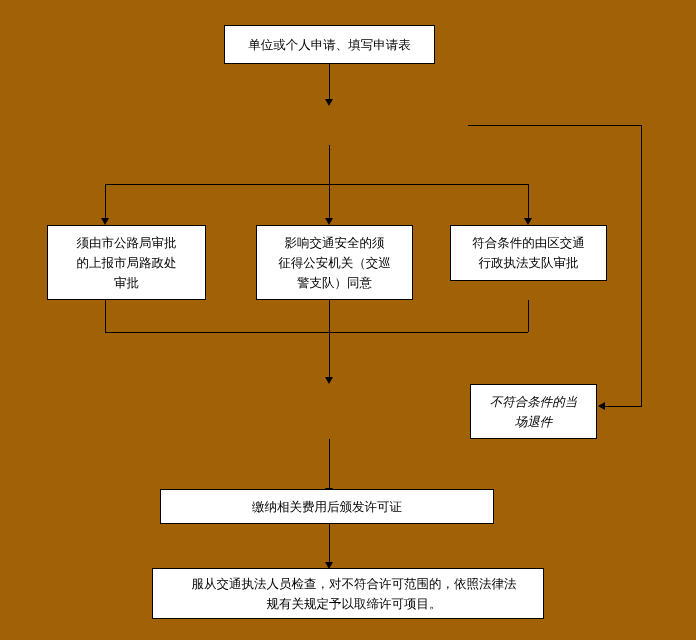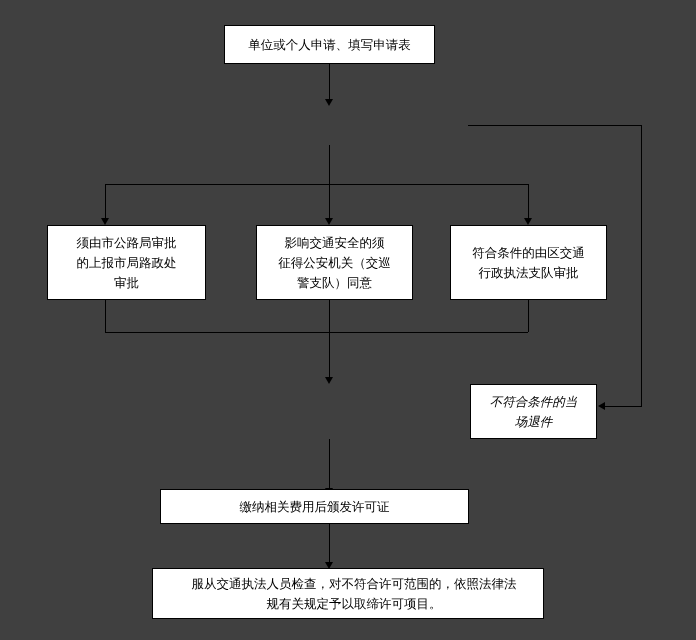--- a/index.html
+++ b/index.html
@@ -7,21 +7,21 @@
     padding: 0;
     background: #ffffff;
   }
   body {
     font-family: "DejaVu Sans", "Liberation Sans", sans-serif;
   }
   #flowchart {
     position: relative;
     width: 696px;
     height: 640px;
-    background: #404040;
+    background: #a16207;
     overflow: hidden;
   }
   .node {
     position: absolute;
     box-sizing: border-box;
     border: 1px solid #000000;
     background: #ffffff;
     display: flex;
     align-items: center;
     justify-content: center;
@@ -75,21 +75,21 @@
   <div class="arrow down" style="left:524px; top:218px;"></div>
 
   <div class="node" style="left:256px; top:225px; width:157px; height:75px;">影响交通安全的须
 征得公安机关（交巡
 警支队）同意</div>
 
   <div class="node" style="left:47px; top:225px; width:159px; height:75px;">须由市公路局审批
 的上报市局路政处
 审批</div>
 
-  <div class="node" style="left:450px; top:225px; width:157px; height:75px;">符合条件的由区交通
+  <div class="node" style="left:450px; top:225px; width:157px; height:56px;">符合条件的由区交通
 行政执法支队审批</div>
 
   <div class="line v" style="left:105px; top:300px; height:32px;"></div>
   <div class="line v" style="left:528px; top:300px; height:32px;"></div>
   <div class="line h" style="left:105px; top:332px; width:423px;"></div>
   <div class="line v" style="left:329px; top:300px; height:32px;"></div>
   <div class="line v" style="left:329px; top:332px; height:48px;"></div>
   <div class="arrow down" style="left:325px; top:377px;"></div>
 
 
@@ -97,21 +97,21 @@
 场退件</div>
 
   <div class="line h" style="left:605px; top:406px; width:36px;"></div>
   <div class="arrow left" style="left:598px; top:402px;"></div>
   <div class="line v" style="left:641px; top:125px; height:282px;"></div>
   <div class="line h" style="left:468px; top:125px; width:174px;"></div>
 
   <div class="line v" style="left:329px; top:439px; height:52px;"></div>
   <div class="arrow down" style="left:325px; top:488px;"></div>
 
-  <div class="node" style="left:160px; top:489px; width:309px; height:35px;">缴纳相关费用后颁发许可证</div>
+  <div class="node" style="left:160px; top:489px; width:334px; height:35px;">缴纳相关费用后颁发许可证</div>
 
   <div class="line v" style="left:329px; top:524px; height:42px;"></div>
   <div class="arrow down" style="left:325px; top:562px;"></div>
 
   <div class="node" style="left:152px; top:568px; width:392px; height:51px;padding-left:16px;">服从交通执法人员检查，对不符合许可范围的，依照法律法
 规有关规定予以取缔许可项目。</div>
 
 </div>
 
 </body></html>

